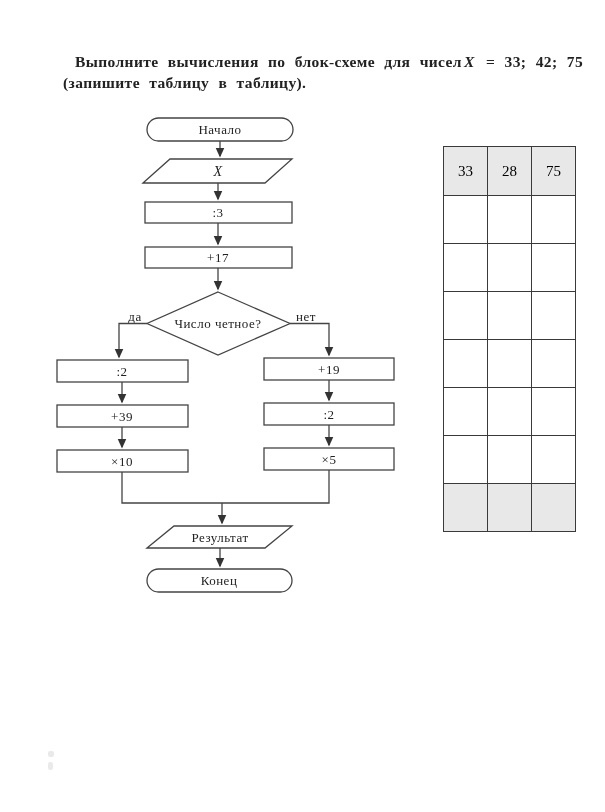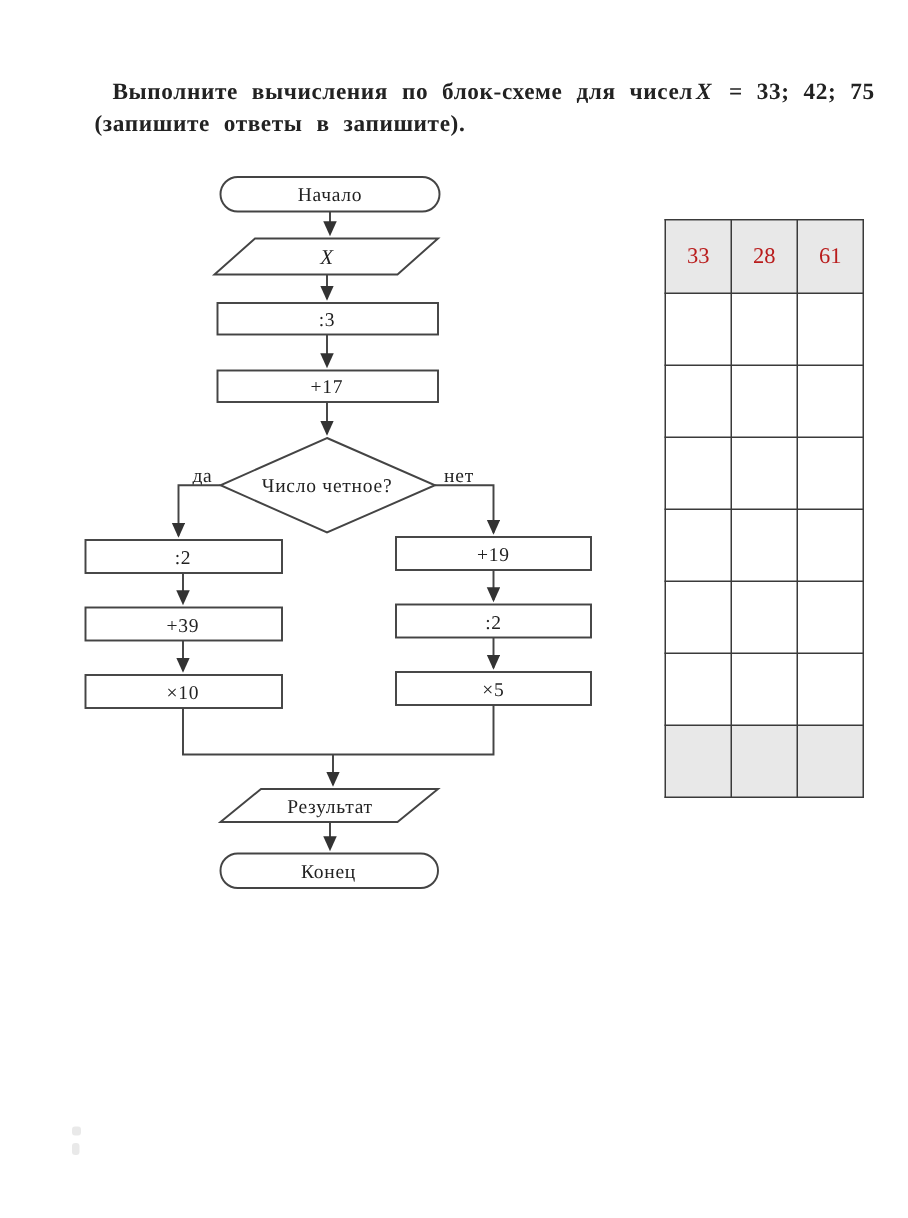--- a/index.html
+++ b/index.html
@@ -68,21 +68,21 @@
     top: 146px;
     border-collapse: collapse;
   }
   table.answers td {
     width: 43px;
     border: 1.6px solid #3a3a3a;
     text-align: center;
     vertical-align: middle;
     font-size: 15px;
     font-family: "Liberation Serif", serif;
-    color: #b91c1c;
+    color: #000000;
     padding: 0;
   }
   table.answers tr.hdr td { height: 48px; background: #e8e8e8; }
   table.answers tr.body td { height: 47px; background: #ffffff; }
   table.answers tr.ftr td { height: 47px; background: #e8e8e8; }
   
   .artifact {
     position: absolute;
     left: 46px;
     top: 750px;
@@ -100,21 +100,21 @@
   .artifact::before { top: 1px;  width: 6px; height: 6px; }
   .artifact::after  { top: 12px; width: 5px; height: 8px; }
 </style>
 </head>
 <body>
 
 <div class="page">
 
   <div class="title">
     <div class="t-line1"><span>Выполните вычисления по блок-схеме для чисел</span><span class="var">X</span> <span>= 33; 42; 75</span></div>
-    <div class="t-line2">(запишите ответы в запишите).</div>
+    <div class="t-line2">(запишите таблицу в таблицу).</div>
   </div>
 
   <svg class="flow" viewBox="0 0 605 812">
     <defs>
       <marker id="ah" markerWidth="11" markerHeight="10" refX="8.5" refY="4.5" orient="auto" markerUnits="userSpaceOnUse">
         <path d="M0,0 L10,4.5 L0,9 Z" fill="#333333"></path>
       </marker>
     </defs>
 
     <g>
@@ -193,21 +193,21 @@
       <rect class="shape" x="147" y="569" width="145" height="23" rx="11.5" ry="11.5"></rect>
       <text x="219" y="585" text-anchor="middle">Конец</text>
     </g>
   </svg>
 
   <table class="answers">
     <tbody>
       <tr class="hdr">
         <td>33</td>
         <td>28</td>
-        <td>61</td>
+        <td>75</td>
       </tr>
       <tr class="body">
         <td></td>
         <td></td>
         <td></td>
       </tr>
       <tr class="body">
         <td></td>
         <td></td>
         <td></td>

